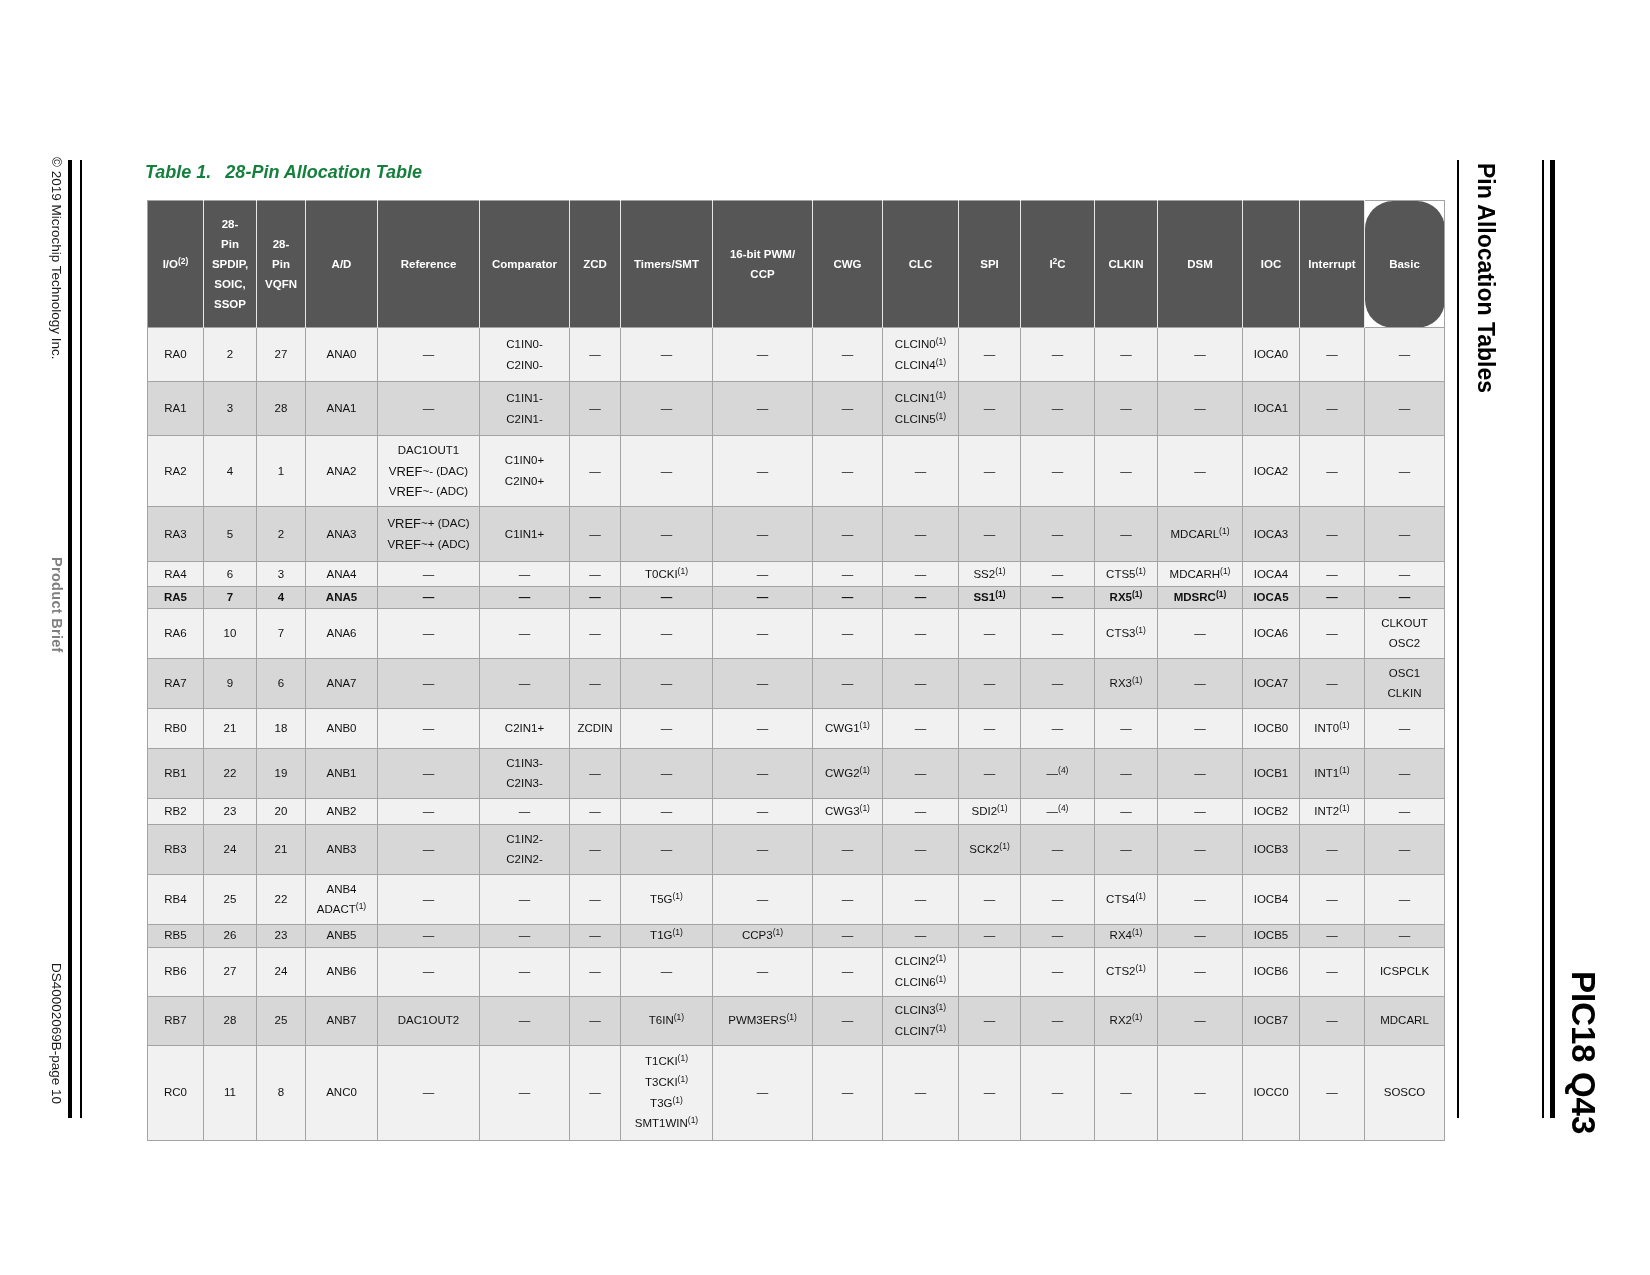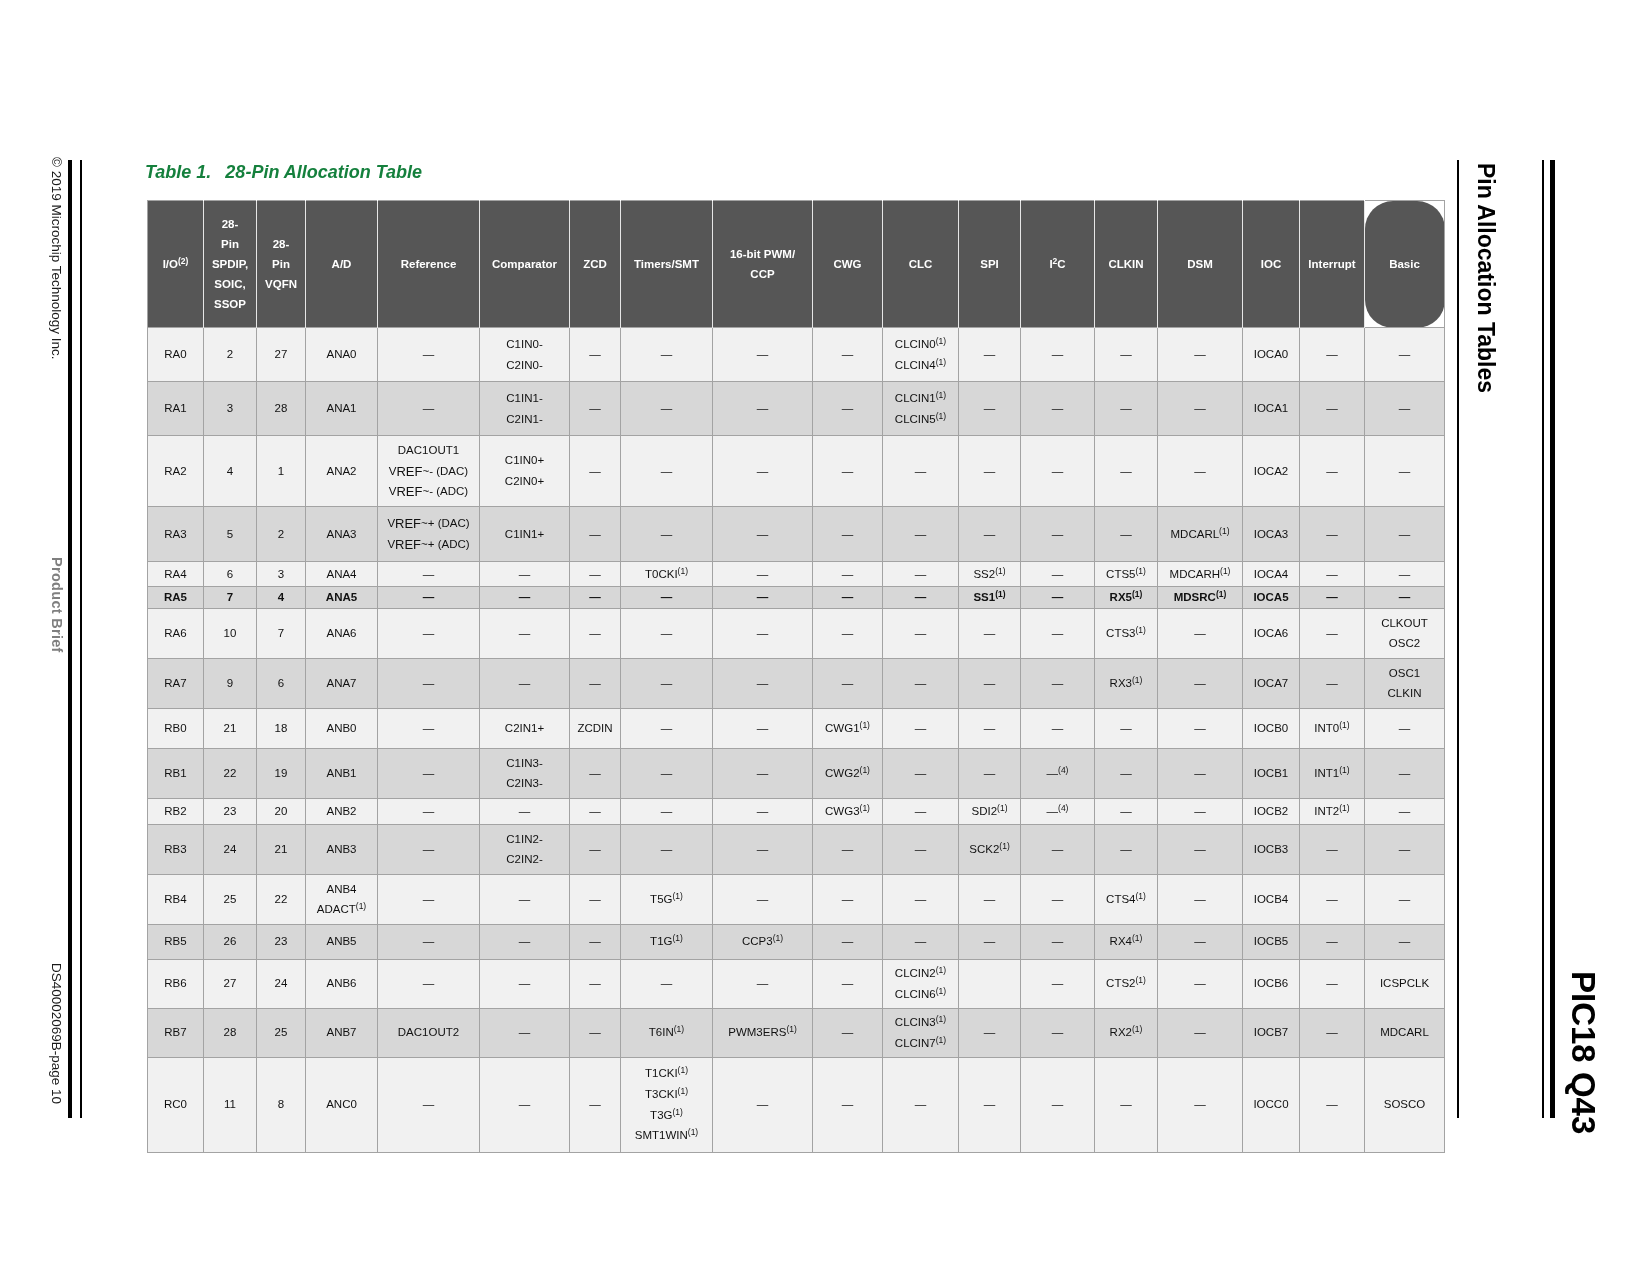--- a/index.html
+++ b/index.html
@@ -372,21 +372,21 @@
           <td>—</td>
           <td>—</td>
           <td>—</td>
           <td>—</td>
           <td>CTS4<sup>(1)</sup></td>
           <td>—</td>
           <td>IOCB4</td>
           <td>—</td>
           <td>—</td>
         </tr>
-        <tr class="dark" style="height: 35px;">
+        <tr class="dark" style="height: 23px;">
           <td>RB5</td>
           <td>26</td>
           <td>23</td>
           <td>ANB5</td>
           <td>—</td>
           <td>—</td>
           <td>—</td>
           <td>T1G<sup>(1)</sup></td>
           <td>CCP3<sup>(1)</sup></td>
           <td>—</td>

